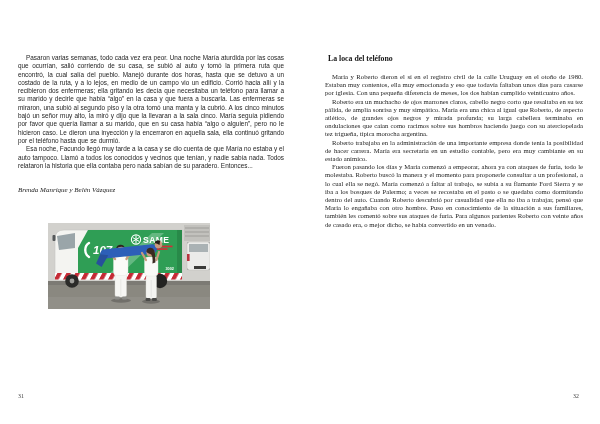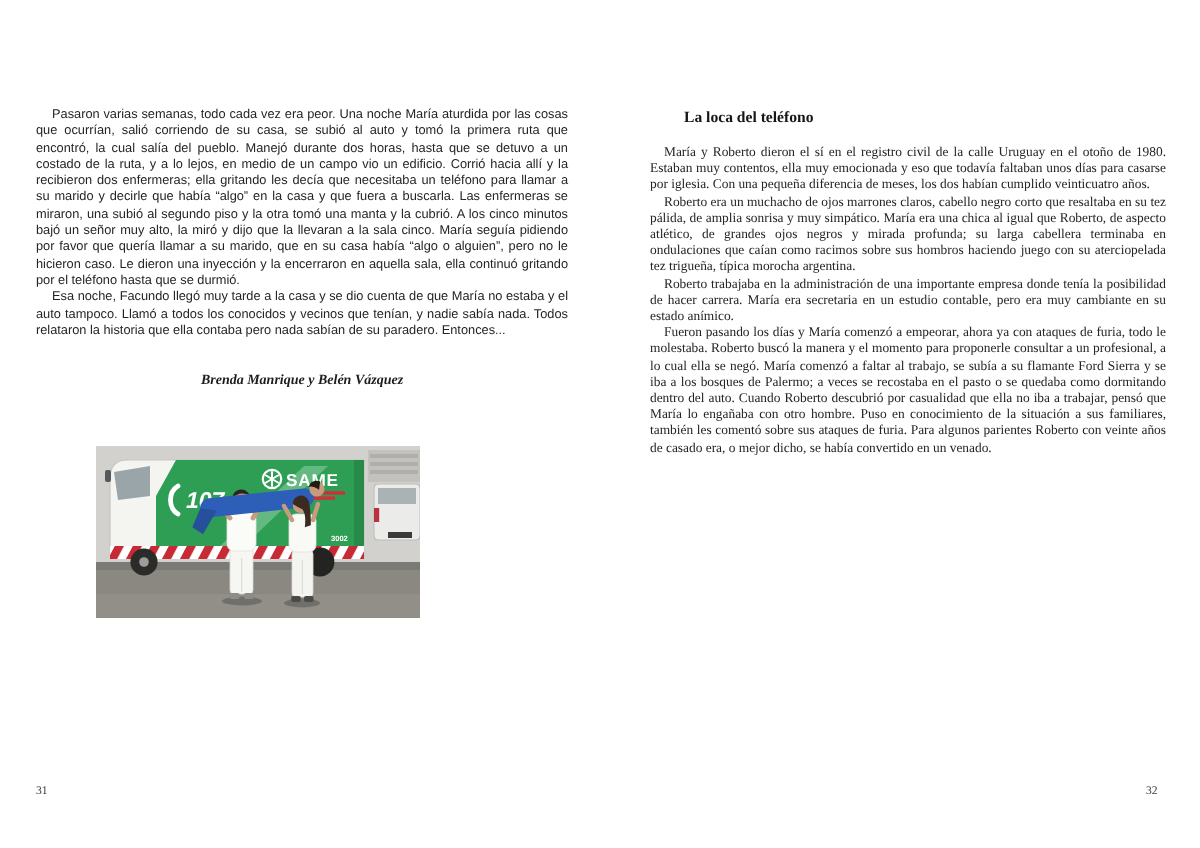--- a/index.html
+++ b/index.html
@@ -17,30 +17,30 @@
   }
   .page-left p.body {
     margin: 0; text-align: justify; text-indent: 8px;
     font-family: "Liberation Sans", "DejaVu Sans", sans-serif;
     font-size: 6.4px; line-height: 8.3px; color: #242424;
     hyphens: none;
   }
   .page-left .author {
     margin: 16px 0 0 0;
     font-family: "Liberation Serif", "DejaVu Serif", serif;
-    font-weight: bold; font-style: italic;
-    font-size: 7px; color: #1c1c1c; text-align: center;
+    font-weight: normal; font-style: italic;
+    font-size: 7px; color: #1c1c1c;
   }
 
   
   .page-right {
     position: absolute; left: 325px; top: 54px; width: 258px;
   }
   .page-right h1.title {
-    margin: 0 0 10px 17px;
+    margin: 0 0 10px 3px;
     font-family: "Liberation Serif", "DejaVu Serif", serif;
     font-weight: bold; font-size: 7.8px; color: #161616;
   }
   .page-right p.body {
     margin: 0; text-align: justify; text-indent: 7px;
     font-family: "Liberation Serif", "DejaVu Serif", serif;
     font-size: 6.7px; line-height: 8.2px; color: #242424;
   }
 
   

